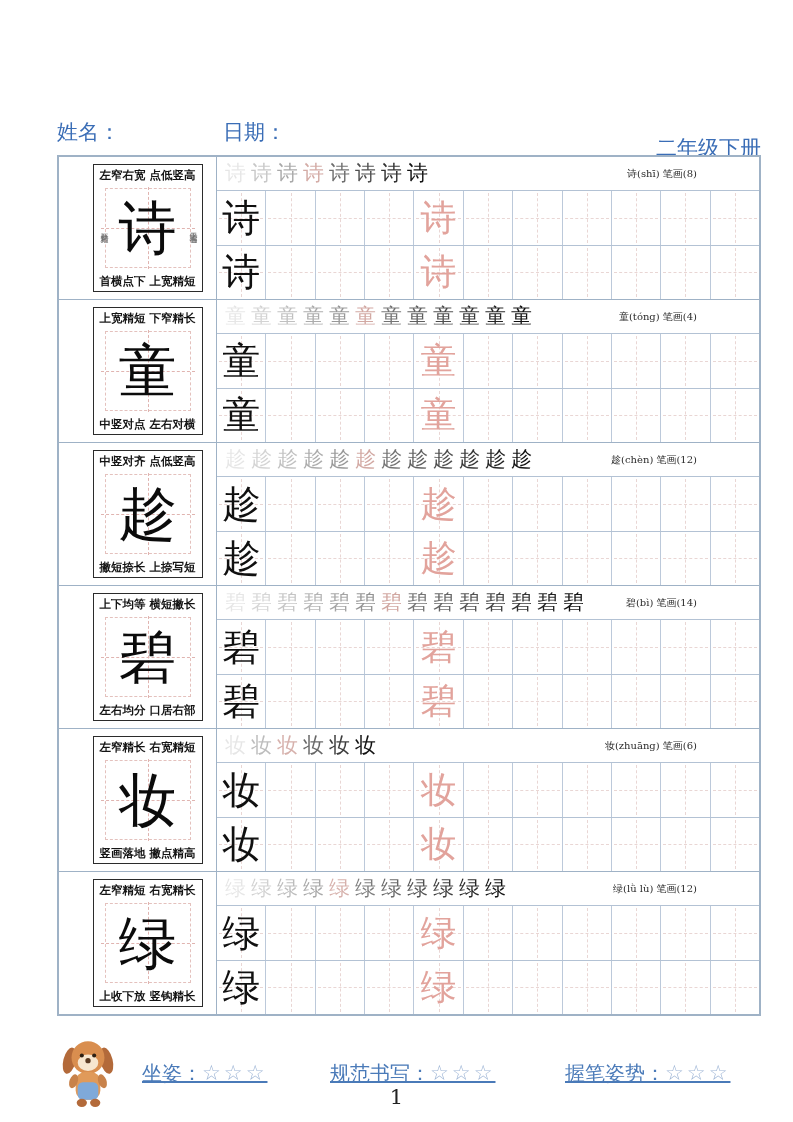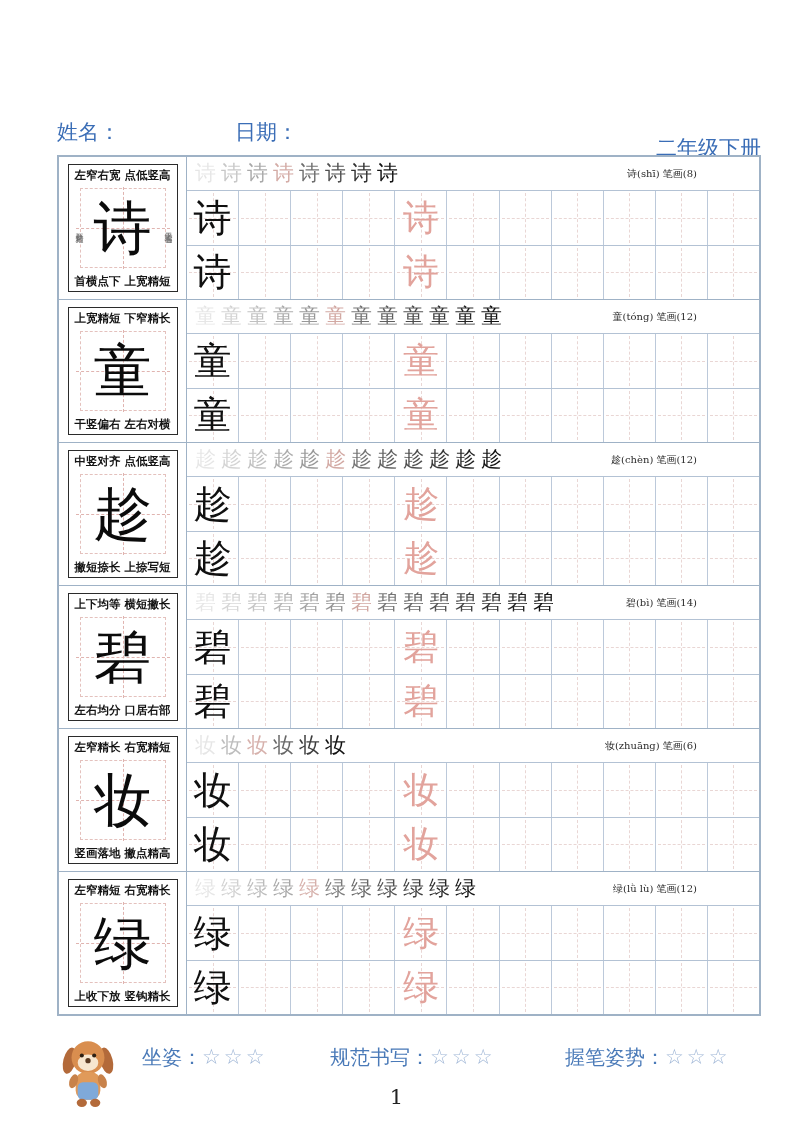--- a/index.html
+++ b/index.html
@@ -3,31 +3,31 @@
 <meta charset="utf-8">
 <style>
   * { margin:0; padding:0; box-sizing:border-box; }
   html,body { background:#ffffff; }
   body { font-family:"DejaVu Sans","Liberation Sans",sans-serif; }
   .page { position:relative; width:793px; height:1122px; background:#ffffff; overflow:hidden; }
 
   
   .header { position:absolute; left:57px; top:118px; width:704px; height:28px; font-size:21px; color:#3a6db6; }
   .header .name-label { position:absolute; left:0; top:0; }
-  .header .date-label { position:absolute; left:178px; top:0;text-align:right; }
+  .header .date-label { position:absolute; left:166px; top:0;text-align:right; }
   .header .grade-label { position:absolute; right:0; top:16px; }
 
   
   .sheet { position:absolute; left:57px; top:155px; width:704px; height:861px;
            border:2px solid #9fb2c6; display:flex; flex-direction:column; background:#fff; }
   .char-block { flex:1; display:flex; border-bottom:1.5px solid #9fb2c6; min-height:0; }
   .char-block:last-child { border-bottom:none; }
 
   
-  .model-col { width:128px; border-right:1.5px solid #9fb2c6; display:flex; align-items:center; justify-content:center; }
+  .model-col { width:138px; border-right:1.5px solid #9fb2c6; display:flex; align-items:center; justify-content:center;margin-left:20px; }
   .model-box { width:110px; height:128px; border:1.5px solid #2b2b2b; background:#fff;
                display:flex; flex-direction:column; padding:2px 1px; }
   .hint { height:16px; line-height:16px; font-size:11.5px; font-weight:bold; color:#141414; text-align:center; white-space:nowrap; }
   .model-char-wrap { flex:1; position:relative; display:flex; align-items:center; justify-content:center; }
   .model-char-wrap::before { content:''; position:absolute; left:6px; right:6px; top:50%; border-top:1px dashed #e0b4b0; }
   .model-char-wrap::after  { content:''; position:absolute; top:4px; bottom:4px; left:50%; border-left:1px dashed #e0b4b0; }
   .guide-box { position:absolute; left:10px; right:10px; top:5px; bottom:5px; border:1px dashed #e4c1bd; }
   .model-char { position:relative; z-index:2; font-size:58px; line-height:1; color:#0b0b0b; }
   .side-note { position:absolute; z-index:3; font-size:8px; color:#6f6f6f; writing-mode:vertical-rl; letter-spacing:1px; top:50%; transform:translateY(-50%); }
   .side-note.left  { left:3px; }
@@ -47,21 +47,21 @@
   .cell:last-child { border-right:none; }
   .cell::before { content:''; position:absolute; left:2px; right:2px; top:50%; border-top:1px dashed #e9d6d4; }
   .cell::after  { content:''; position:absolute; top:2px; bottom:2px; left:50%; border-left:1px dashed #e9d6d4; }
   .glyph { position:relative; z-index:2; line-height:1; }
   .glyph.black { font-size:38px; color:#101010; }
   .glyph.pink  { font-size:36px; color:#e2a39c; }
 
   
   .footer { position:absolute; left:57px; top:1038px; width:704px; height:72px; }
   .mascot { position:absolute; left:0; top:-2px; }
-  .footer .rate { position:absolute; top:6px; font-size:20px; color:#4a7ab8; white-space:nowrap; }
+  .footer .rate { position:absolute; top:22px; font-size:20px; color:#4a7ab8; white-space:nowrap;text-decoration:underline; }
   .rate .stars { color:#9fb6d6; letter-spacing:3px; font-size:21px; }
   .rate-1 { left:85px; }
   .rate-2 { left:273px; }
   .rate-3 { left:508px; }
   .page-number { position:absolute; left:0; top:1085px; width:100%; text-align:center;
                  font-family:"DejaVu Serif","Liberation Serif",serif; font-size:21px; color:#222; }
 </style>
 </head>
 <body>
 
@@ -140,40 +140,40 @@
       <div class="char-block">
       <div class="model-col">
         <div class="model-box">
           <div class="hint">上宽精短 下窄精长</div>
           <div class="model-char-wrap">
             <span class="guide-box"></span>
             <span class="side-note left"></span>
             <div class="model-char">童</div>
             <span class="side-note right"></span>
           </div>
-          <div class="hint">干竖偏右 左右对横</div>
+          <div class="hint">中竖对点 左右对横</div>
         </div>
       </div>
       <div class="practice-col">
         <div class="stroke-strip">
           <div class="stroke-seq">
               <span class="stroke-step" style="opacity: 0.1;">童</span>
               <span class="stroke-step" style="opacity: 0.18;">童</span>
               <span class="stroke-step" style="opacity: 0.26;">童</span>
               <span class="stroke-step" style="opacity: 0.35;">童</span>
               <span class="stroke-step" style="opacity: 0.43;">童</span>
               <span class="stroke-step" style="opacity: 0.51; color: rgb(168, 87, 76);">童</span>
               <span class="stroke-step" style="opacity: 0.59;">童</span>
               <span class="stroke-step" style="opacity: 0.67;">童</span>
               <span class="stroke-step" style="opacity: 0.75;">童</span>
               <span class="stroke-step" style="opacity: 0.84;">童</span>
               <span class="stroke-step" style="opacity: 0.92;">童</span>
               <span class="stroke-step" style="opacity: 1;">童</span>
             </div>
-          <div class="stroke-label">童(tóng)  笔画(12)</div>
+          <div class="stroke-label">童(tóng)  笔画(4)</div>
         </div>
         <div class="practice-row">
             <div class="cell">
               <span class="glyph black">童</span>
             </div>
             <div class="cell"></div>
             <div class="cell"></div>
             <div class="cell"></div>
             <div class="cell">
               <span class="glyph pink">童</span>

